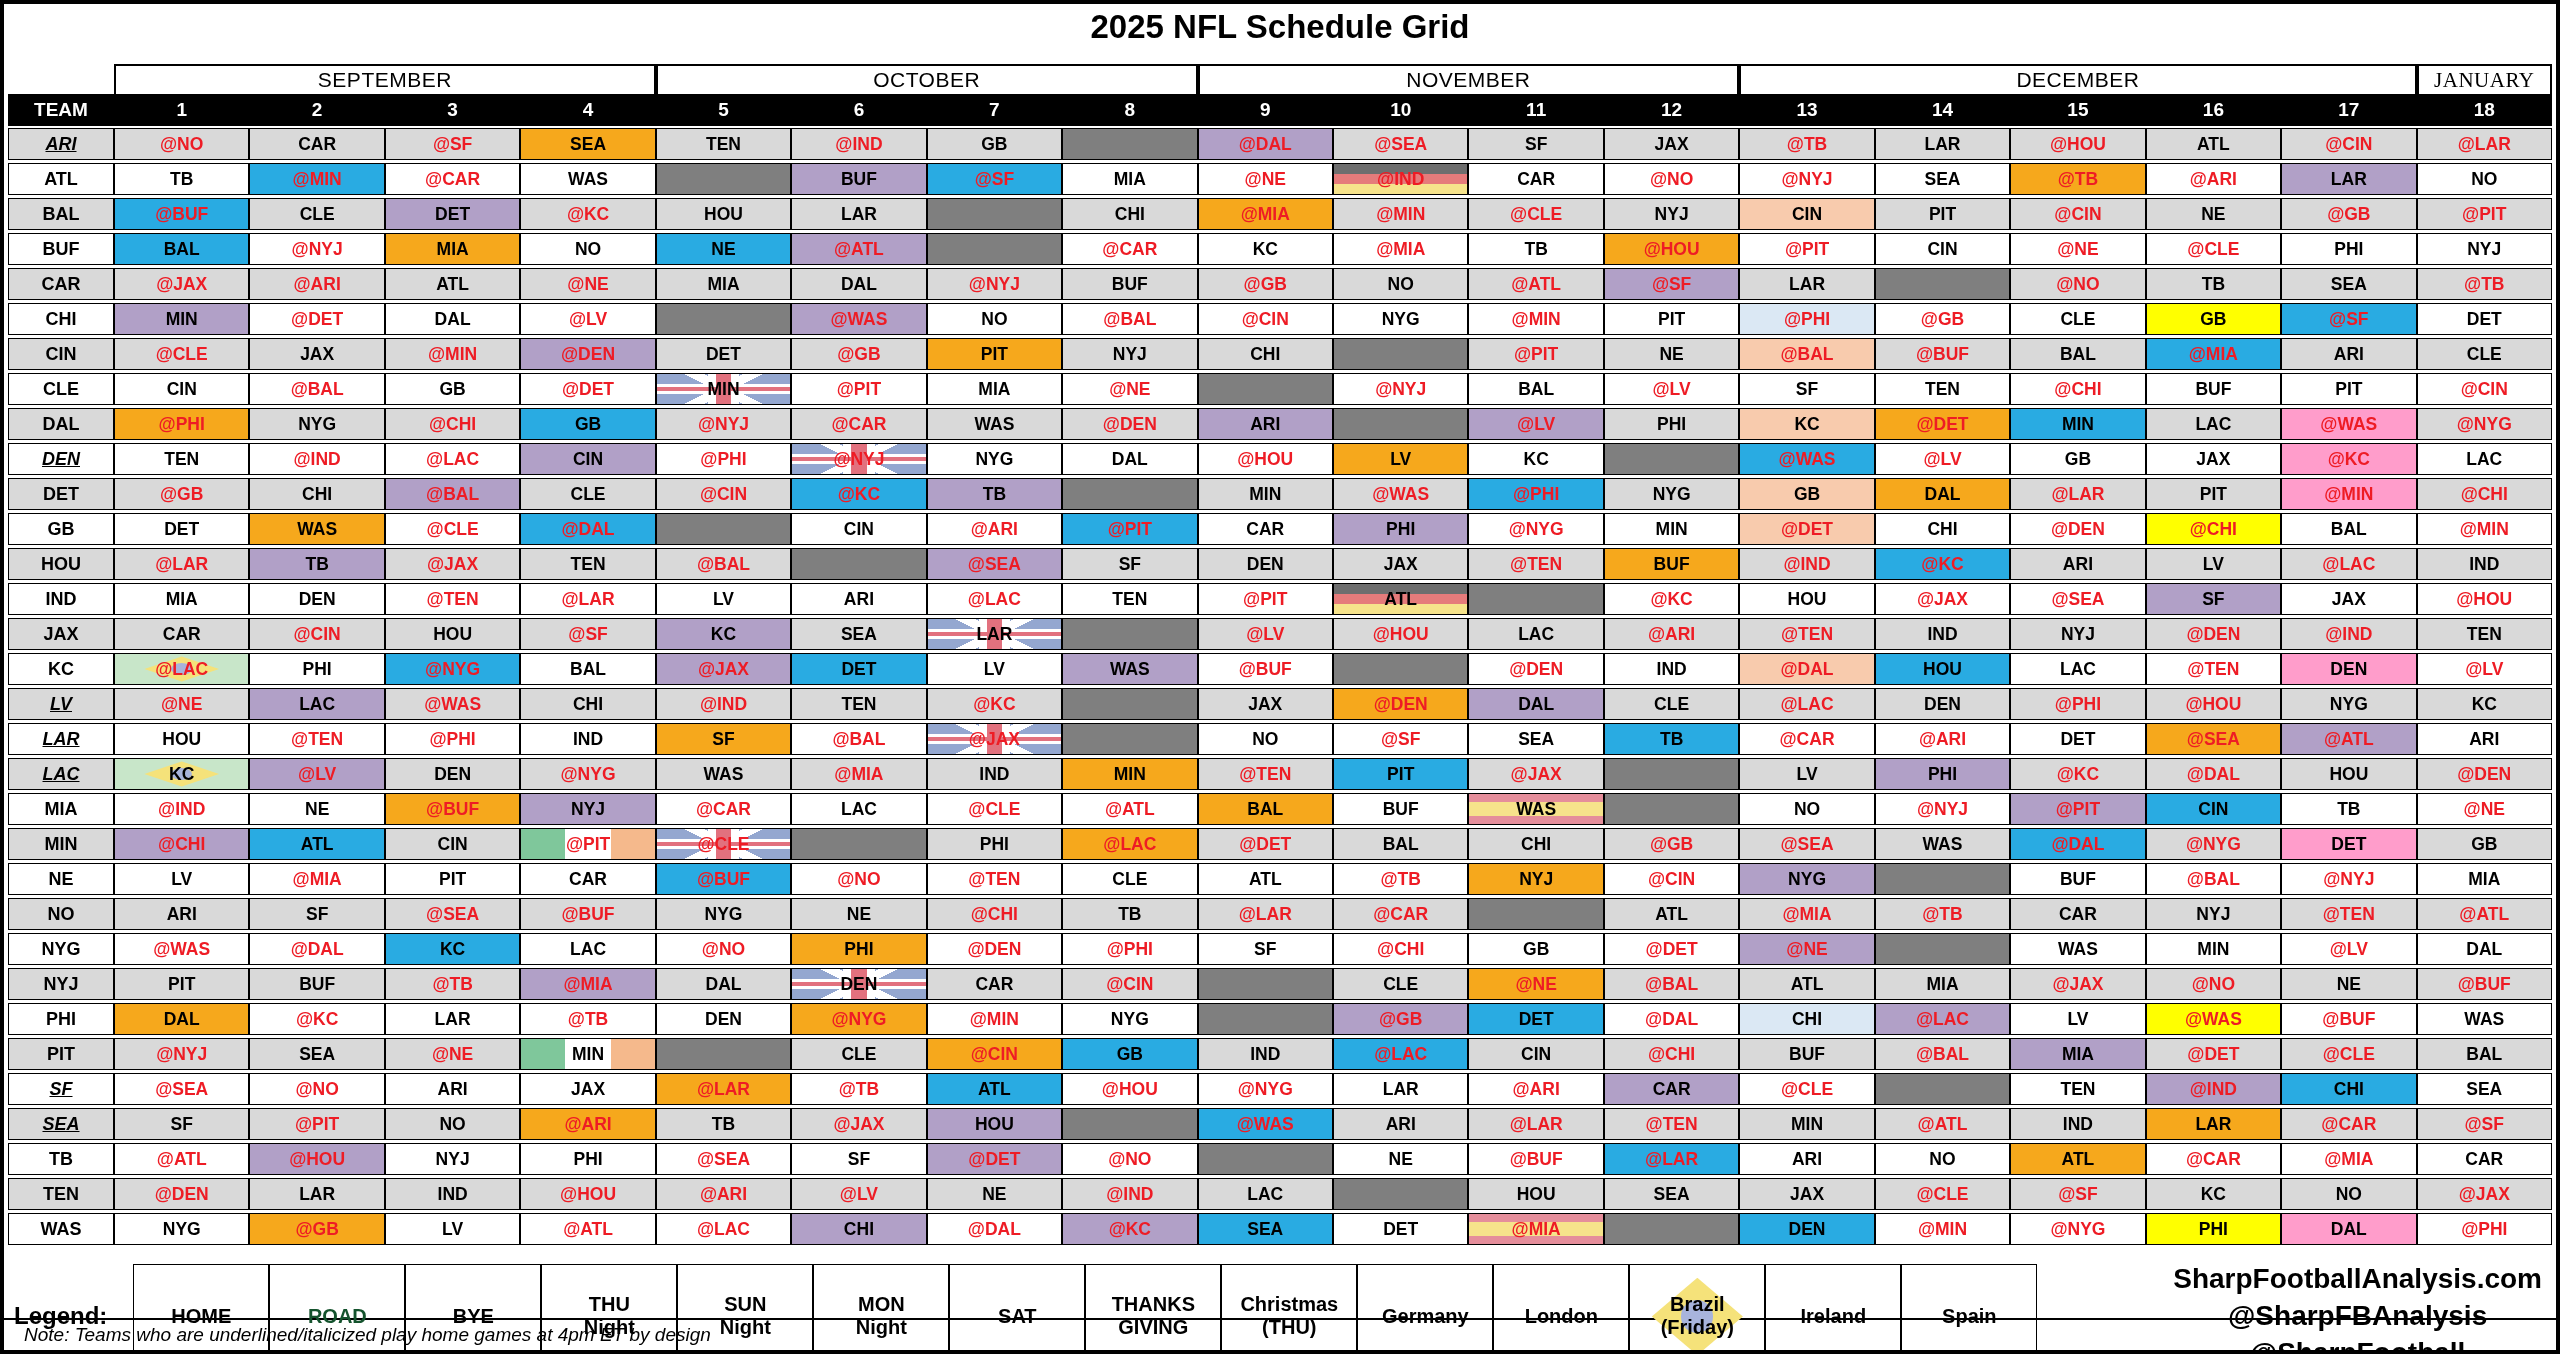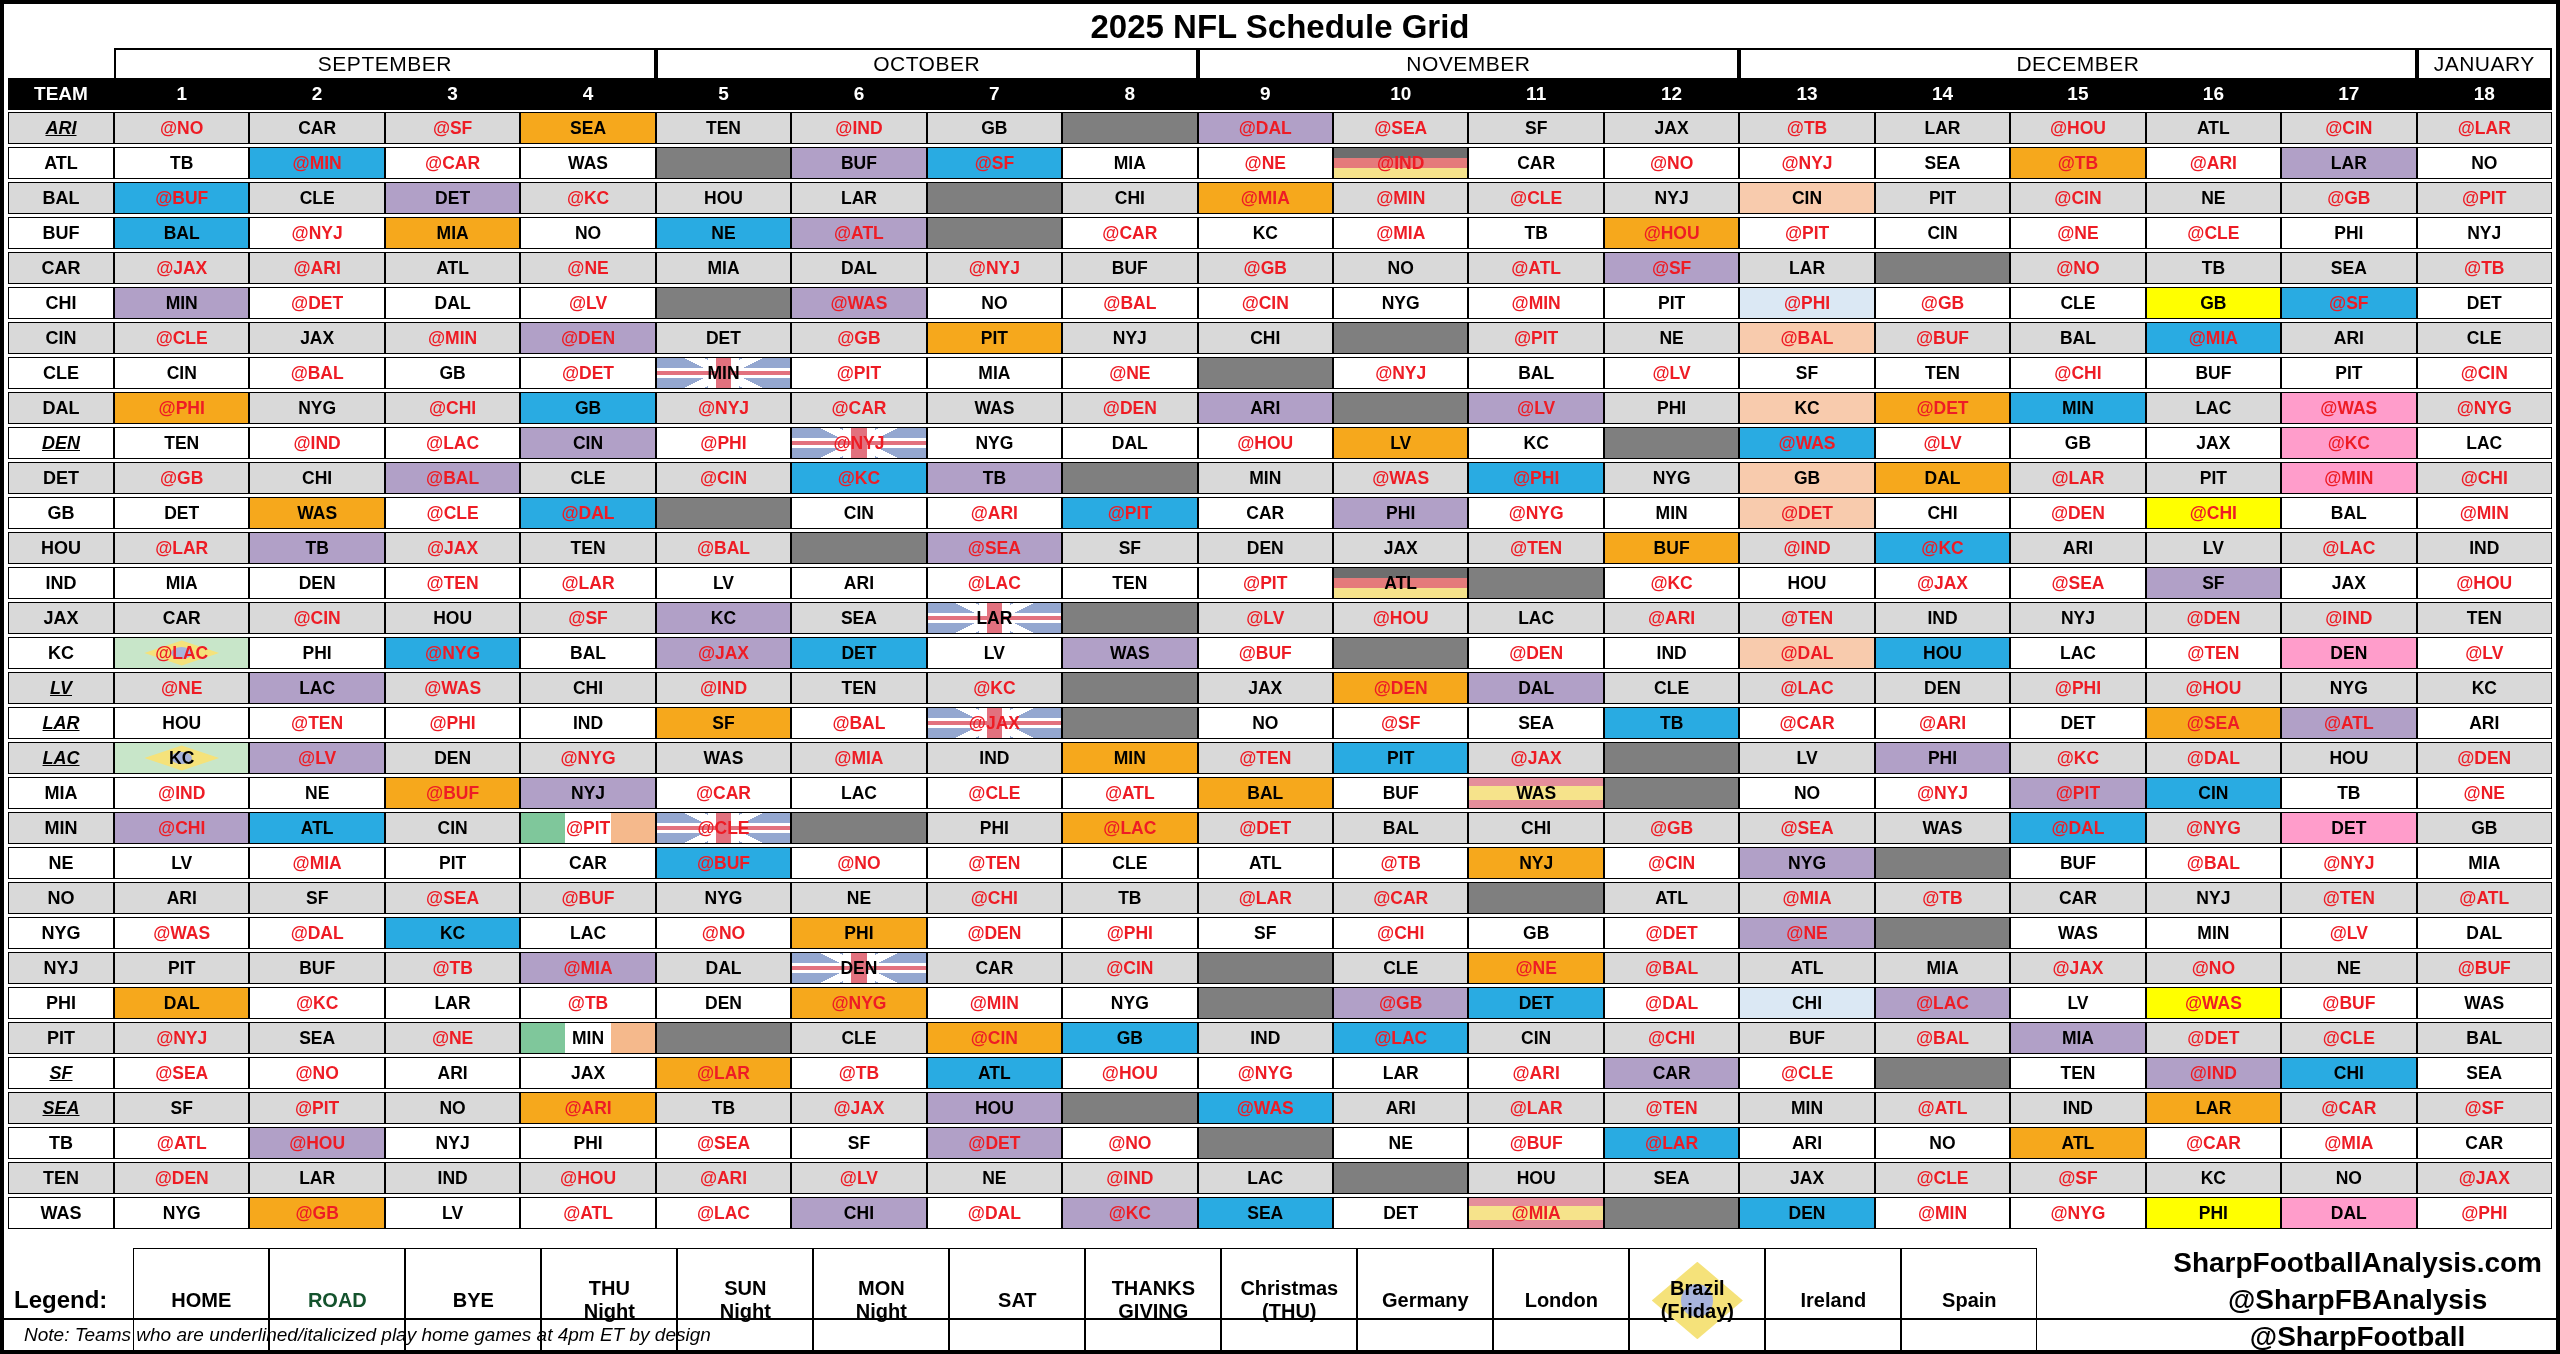--- a/index.html
+++ b/index.html
@@ -1,18 +1,18 @@
 <!DOCTYPE html>
 <html><head>
 <meta charset="utf-8">
 <style>
   html,body{margin:0;padding:0;background:#fff;}
   body{font-family:"Liberation Sans", sans-serif; -webkit-font-smoothing:antialiased;}
   .page{position:relative;width:2552px;height:1346px;border:4px solid #000;background:#fff;overflow:hidden;}
-  .title{height:44px;line-height:46px;text-align:center;font-size:33px;font-weight:700;color:#000;}
+  .title{height:60px;line-height:46px;text-align:center;font-size:33px;font-weight:700;color:#000;}
 
   
   .grid{display:grid;grid-template-columns:106px repeat(18,1fr);margin:0 4px;}
 
   
   .months{height:30px;}
   .month-spacer{border:none;}
   .month{border:2px solid #000;border-bottom:none;display:flex;align-items:center;justify-content:center;
          font-size:21px;font-weight:400;color:#000;letter-spacing:.5px;}
 
@@ -80,21 +80,21 @@
 
 <div class="page">
   <div class="title">2025 NFL Schedule Grid</div>
 
   <div class="grid months" id="months">
       <div class="month-spacer"></div>
       <div class="month" style="grid-column: span 4;">SEPTEMBER</div>
       <div class="month" style="grid-column: span 4;">OCTOBER</div>
       <div class="month" style="grid-column: span 4;">NOVEMBER</div>
       <div class="month" style="grid-column: span 5;">DECEMBER</div>
-      <div class="month" style="grid-column: span 1;">JANUARY</div>
+      <div class="month" style="grid-column: span 1; font-family: Liberation Serif, serif;">JANUARY</div>
     </div>
   <div class="grid weekhdr" id="weekhdr">
       <div class="hcell">TEAM</div>
       <div class="hcell">1</div>
       <div class="hcell">2</div>
       <div class="hcell">3</div>
       <div class="hcell">4</div>
       <div class="hcell">5</div>
       <div class="hcell">6</div>
       <div class="hcell">7</div>

